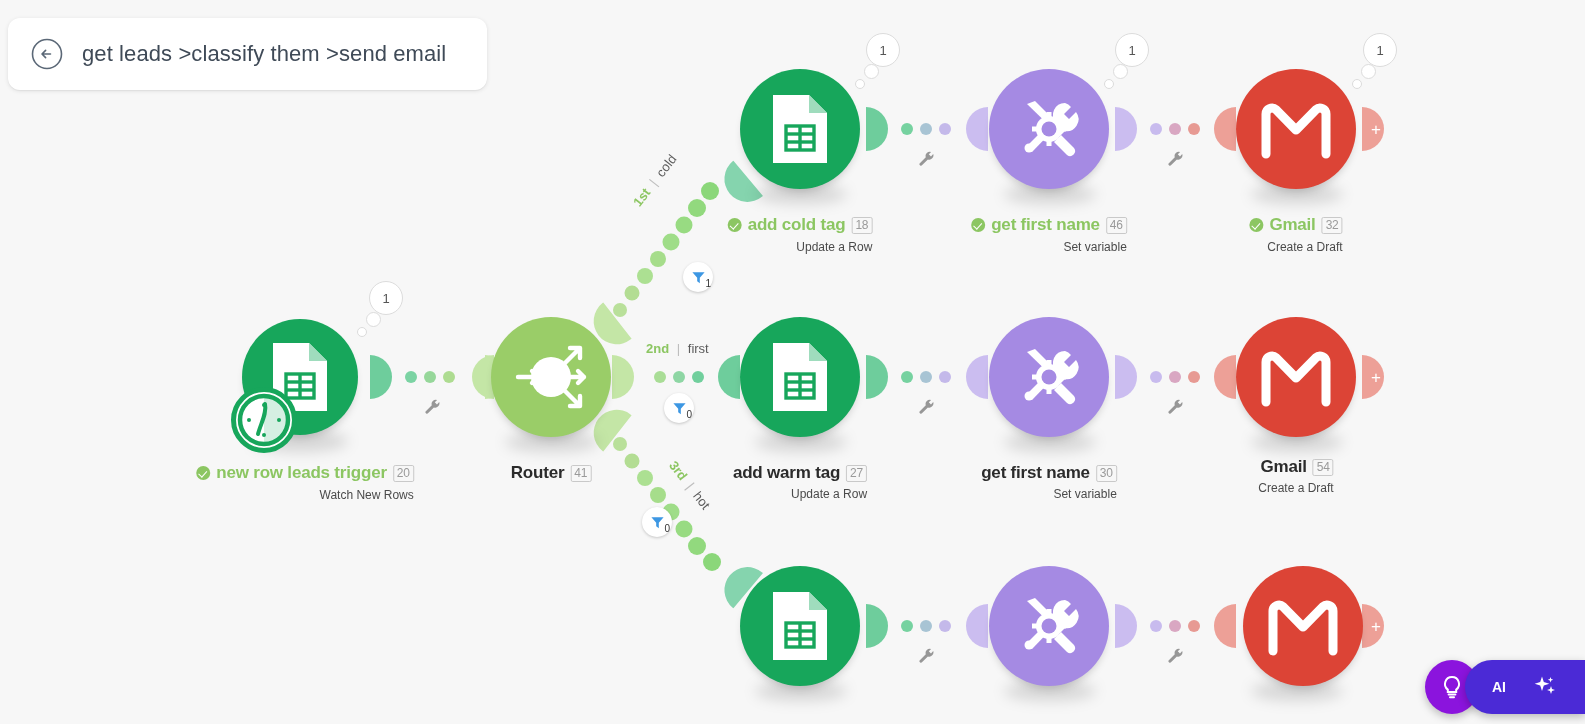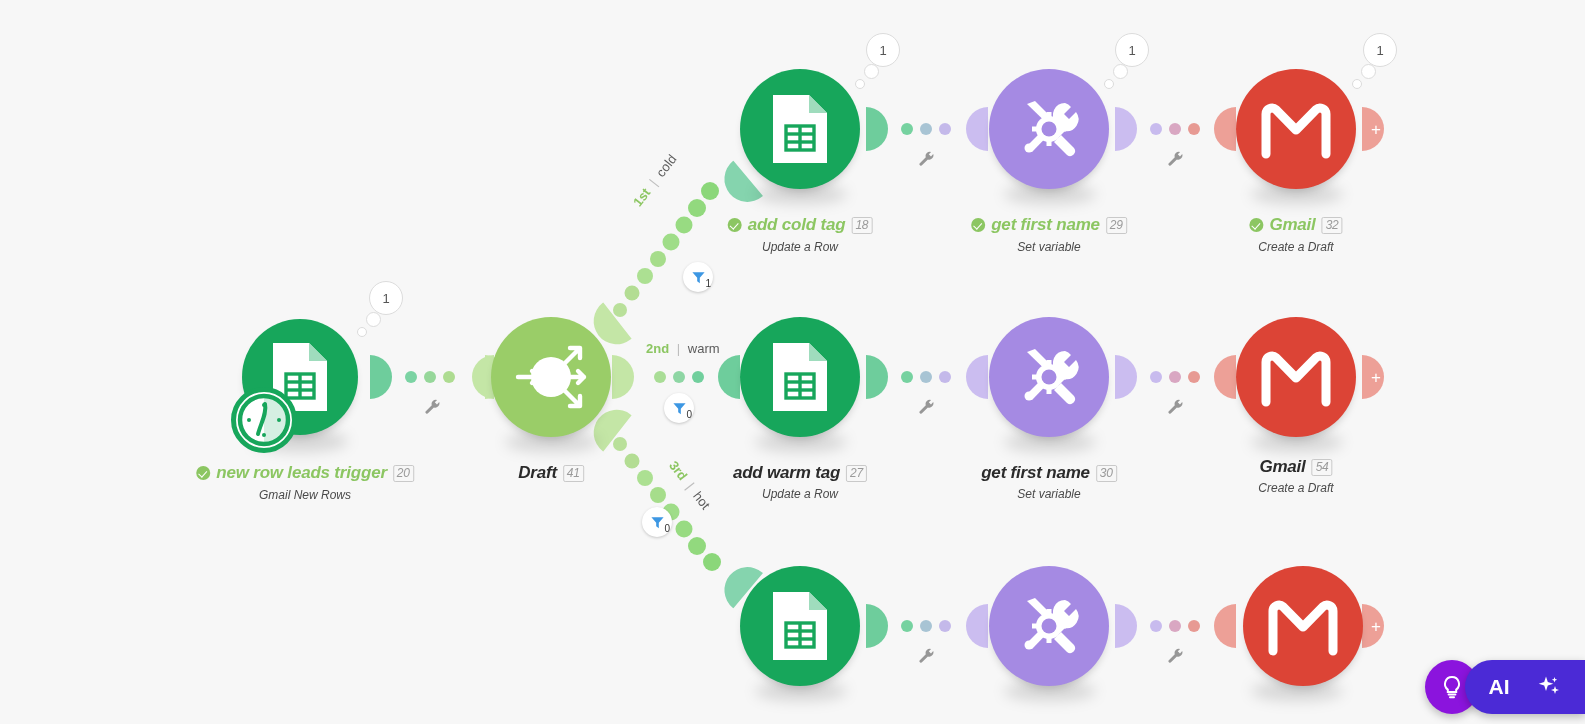--- a/index.html
+++ b/index.html
@@ -42,23 +42,22 @@
   .stub { position: absolute; }
   .stub-l { border-radius: 60px 0 0 60px; }
   .stub-r { border-radius: 0 60px 60px 0; }
 
   .dot { position: absolute; border-radius: 50%; }
 
   .wrench { position: absolute; width: 18px; height: 18px; opacity: .62; }
 
   
   .node-label {
-    position: absolute; text-align: center; white-space: nowrap;
+    position: absolute; text-align: right; white-space: nowrap;
     transform: translateX(-50%);
-    font-style: italic;
   }
   .label-main {
     font-size: 17px; font-weight: bold; letter-spacing: -.2px;
     display: inline-flex; align-items: center; gap: 6px;
   }
   .label-main.done { color: #8cc662; }
   .label-main.idle { color: #2b2b2b; }
   .check-dot {
     width: 14px; height: 14px; border-radius: 50%;
     background: #8cc662; display: inline-block; position: relative;
@@ -119,32 +118,41 @@
     width: 54px; height: 54px; border-radius: 50%;
     background: #8b14dd;
     display: flex; align-items: center; justify-content: center;
     box-shadow: 0 3px 8px rgba(0,0,0,.25); cursor: pointer;
   }
   .ai-btn {
     position: absolute; right: 0px; bottom: 10px;
     width: 120px; height: 54px; border-radius: 27px 0 0 27px;
     background: #4b2ad6;
     display: flex; align-items: center; justify-content: center; gap: 26px;
-    color: #fff; font-size: 21px; font-weight: 600;
+    color: #fff; font-size: 14px; font-weight: 600;
     box-shadow: 0 3px 8px rgba(0,0,0,.25); cursor: pointer;
   }
   .plus-mark {
     position: absolute; color: #fff; font-size: 17px; line-height: 1;
   }
 </style>
 </head>
 <body>
 
 <div id="canvas">
 
+  <div class="header-pill">
+    <div class="back-icon">
+      <svg width="34" height="34" viewBox="0 0 34 34">
+        <circle cx="17" cy="17" r="14.5" fill="none" stroke="#5b6877" stroke-width="1.6"></circle>
+        <path d="M20.5 17 H12.2 M15.6 13.4 L12 17 L15.6 20.6" fill="none" stroke="#5b6877" stroke-width="1.6" stroke-linecap="round" stroke-linejoin="round"></path>
+      </svg>
+    </div>
+    <div class="header-title">get leads &gt;classify them &gt;send email</div>
+  </div>
 
   <svg width="1585" height="724" style="position:absolute;left:0;top:0;">
 
     <g>
       <circle cx="620" cy="310" r="7" fill="#b9e09a"></circle>
       <circle cx="632" cy="293" r="7.5" fill="#b3dd93"></circle>
       <circle cx="645" cy="276" r="8" fill="#ace092"></circle>
       <circle cx="658" cy="259" r="8" fill="#a6dd8b"></circle>
       <circle cx="671" cy="242" r="8.5" fill="#9fdd88"></circle>
       <circle cx="684" cy="225" r="8.5" fill="#98db82"></circle>
@@ -287,38 +295,38 @@
       <div class="counter-d2" style="left:357px;top:327px;"></div>
       <div class="counter-d1" style="left:366px;top:312px;"></div>
       <div class="counter-main" style="left:369px;top:281px;">1</div>
     </div>
     <div class="node-label" style="left:305px;top:463px;">
       <div class="label-main done">
         <span class="check-dot"></span>
         <span>new row leads trigger</span>
         <span class="id-chip">20</span>
       </div>
-      <div class="label-sub">Gmail New Rows</div>
+      <div class="label-sub">Watch New Rows</div>
     </div>
   </div>
 
   <div class="node">
     <div class="node-shadow" style="left:505px;top:432px;width:94px;height:20px;"></div>
     <div class="bubble-circle" style="left:491px;top:317px;width:120px;height:120px;background:#9acd68;">
       <svg width="110" height="110" viewBox="0 0 110 110">
         <circle cx="55" cy="55" r="20" fill="#ffffff"></circle>
         <path d="M22 55 H42 M36 49 l6 6 -6 6" fill="none" stroke="#fff" stroke-width="4.4" stroke-linecap="round" stroke-linejoin="round"></path>
         <path d="M68 55 H88 M82 49 l6 6 -6 6" fill="none" stroke="#fff" stroke-width="4.4" stroke-linecap="round" stroke-linejoin="round"></path>
         <path d="M66 44 L84 26 M84 26 h-10 M84 26 v10" fill="none" stroke="#fff" stroke-width="4.4" stroke-linecap="round" stroke-linejoin="round"></path>
         <path d="M66 66 L84 84 M84 84 h-10 M84 84 v-10" fill="none" stroke="#fff" stroke-width="4.4" stroke-linecap="round" stroke-linejoin="round"></path>
       </svg>
     </div>
     <div class="node-label" style="left:551px;top:463px;">
       <div class="label-main idle">
-        <span>Draft</span>
+        <span>Router</span>
         <span class="id-chip">41</span>
       </div>
     </div>
   </div>
 
   <div class="node">
     <div class="node-shadow" style="left:755px;top:184px;width:92px;height:20px;"></div>
     <div class="bubble-circle" style="left:740px;top:69px;width:120px;height:120px;background:#17a65b;">
       <svg width="62" height="74" viewBox="0 0 62 74">
         <path d="M4 3h36l18 18v50H4z" fill="#ffffff"></path>
@@ -369,21 +377,21 @@
     </div>
     <div class="counter-wrap">
       <div class="counter-d2" style="left:1104px;top:79px;"></div>
       <div class="counter-d1" style="left:1113px;top:64px;"></div>
       <div class="counter-main" style="left:1115px;top:33px;">1</div>
     </div>
     <div class="node-label" style="left:1049px;top:215px;">
       <div class="label-main done">
         <span class="check-dot"></span>
         <span>get first name</span>
-        <span class="id-chip">29</span>
+        <span class="id-chip">46</span>
       </div>
       <div class="label-sub">Set variable</div>
     </div>
   </div>
 
   <div class="node">
     <div class="node-shadow" style="left:1251px;top:184px;width:92px;height:20px;"></div>
     <div class="bubble-circle" style="left:1236px;top:69px;width:120px;height:120px;background:#dc4436;">
       <svg width="78" height="62" viewBox="0 0 78 62">
         <path d="M9 56 V16 a6 6 0 0 1 10-4.4 L39 32 59 11.6 A6 6 0 0 1 69 16 V56" fill="none" stroke="#ffffff" stroke-width="9" stroke-linecap="round" stroke-linejoin="round"></path>
@@ -529,21 +537,21 @@
   <div class="filter-badge" style="left:683px;top:262px;">
     <svg width="15" height="15" viewBox="0 0 16 16">
       <path d="M1.5 2.4h13L9.4 8.3V14l-2.8-2V8.3z" fill="#3d97e3"></path>
     </svg>
     <span class="fnum">1</span>
   </div>
 
   <div class="route-label" style="left:646px;top:341px;">
     <span class="ord">2nd</span>
     <span class="sep">|</span>
-    <span class="tag">warm</span>
+    <span class="tag">first</span>
   </div>
   <div class="filter-badge" style="left:664px;top:393px;">
     <svg width="15" height="15" viewBox="0 0 16 16">
       <path d="M1.5 2.4h13L9.4 8.3V14l-2.8-2V8.3z" fill="#3d97e3"></path>
     </svg>
     <span class="fnum">0</span>
   </div>
 
   <div class="route-label" style="left:678px;top:458px;transform:rotate(52deg);transform-origin:left top;">
     <span class="ord">3rd</span>

